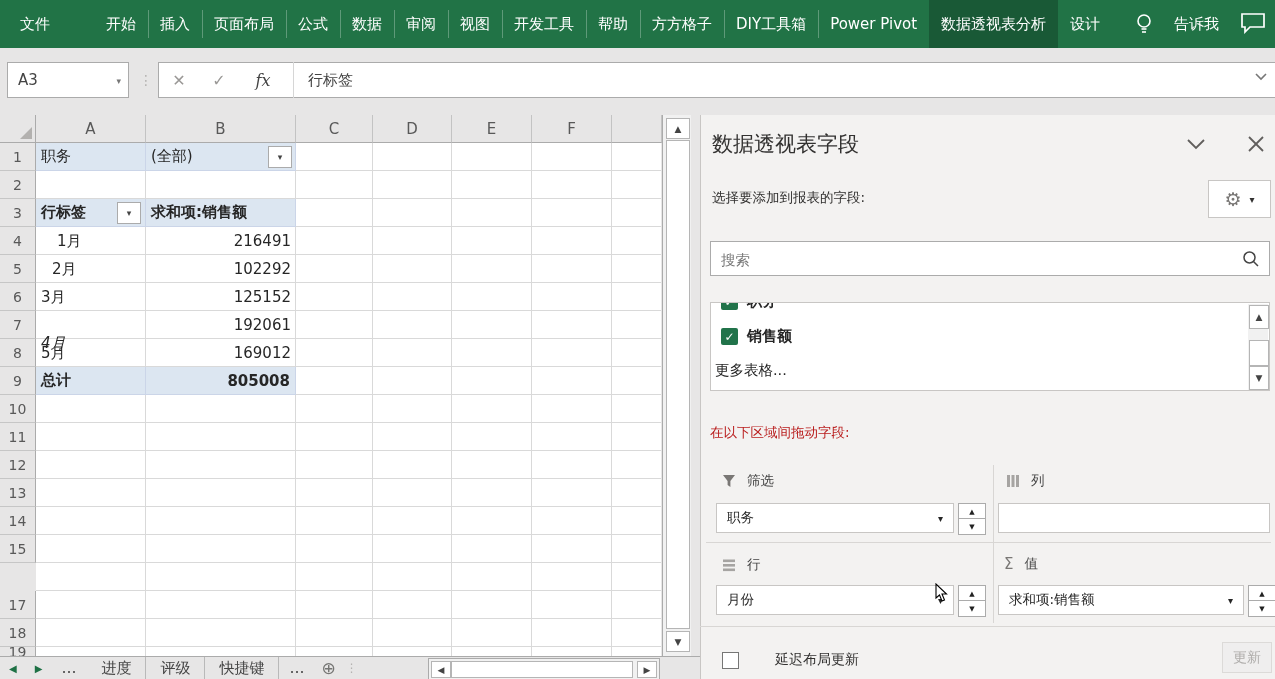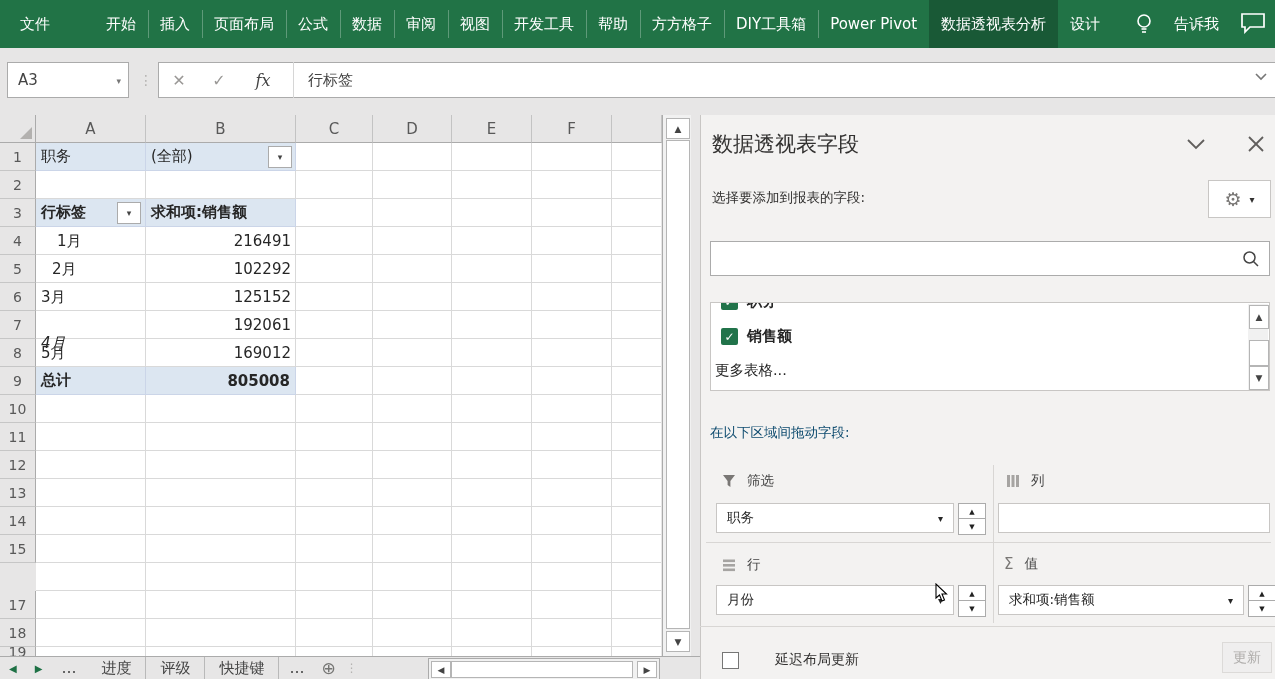--- a/index.html
+++ b/index.html
@@ -54,21 +54,21 @@
   .picon{color:#605E5C;}
   .psub{left:712px;top:189px;font-size:13.5px;color:#323130;}
   .gearbtn{left:1208px;top:180px;width:63px;height:38px;background:#fff;border:1px solid #C8C6C4;display:flex;align-items:center;justify-content:center;gap:8px;color:#797775;}
   .search{left:710px;top:241px;width:560px;height:35px;background:#fff;border:1px solid #ABABAB;}
   .search input{position:absolute;left:8px;top:4px;width:500px;height:25px;border:none;outline:none;font-size:14.5px;color:#444;background:transparent;font-family:inherit;}
   .search input::placeholder{color:#767676;}
   .fieldlist{left:710px;top:302px;width:560px;height:89px;background:#fff;border:1px solid #C8C6C4;overflow:hidden;}
   .fitem{position:absolute;left:10px;display:flex;align-items:center;gap:9px;font-size:15px;color:#262626;font-weight:bold;}
   .chk{width:17px;height:17px;background:#21734A;color:#fff;font-size:12px;display:flex;align-items:center;justify-content:center;border-radius:2px;}
   .listsb{position:absolute;right:1px;top:1px;width:20px;height:86px;background:#F1F1F1;}
-  .draghint{left:710px;top:424px;font-size:13.5px;color:#0c4a6e;}
+  .draghint{left:710px;top:424px;font-size:13.5px;color:#b91c1c;}
   .ahdr{display:flex;align-items:center;gap:11px;font-size:13.5px;color:#444;}
   .ddfield{background:#fff;border:1px solid #C8C6C4;height:30px;display:flex;align-items:center;font-size:13.5px;color:#262626;padding:0 10px;justify-content:space-between;}
   .spin{width:26px;height:30px;}
   .spin div{position:absolute;left:0;width:26px;height:15px;background:#fff;border:1px solid #ABABAB;display:flex;align-items:center;justify-content:center;font-size:7px;color:#222;}
   .pdivh{background:#D8D6D4;height:1px;}
   .pdivv{background:#D8D6D4;width:1px;}
   .defer{display:flex;align-items:center;gap:10px;font-size:14px;color:#323130;}
   .defer .box{width:15px;height:15px;background:#fff;border:1px solid #767675;}
   .updatebtn{left:1222px;top:642px;width:50px;height:31px;background:#EFEEEE;border:1px solid #DCDAD8;color:#AFADAB;font-size:14px;display:flex;align-items:center;justify-content:center;}
   svg{display:block;}
@@ -223,20 +223,21 @@
         <line x1="16" y1="2" x2="2" y2="16" stroke="#605E5C" stroke-width="1.8"></line>
       </svg>
   </div>
   <div class="abs psub">选择要添加到报表的字段:</div>
   <div class="abs gearbtn">
     <span style="font-size:19px;">⚙</span>
     <span style="font-size:10px;color:#323130;">▾</span>
   </div>
 
   <div class="abs search">
+    <input type="text" placeholder="搜索" style="">
     <span style="position:absolute;right:9px;top:8px;">
       <svg width="18" height="18" viewBox="0 0 18 18">
           <circle cx="7.5" cy="7.5" r="5.5" fill="none" stroke="#454545" stroke-width="1.5"></circle>
           <line x1="11.5" y1="11.5" x2="16" y2="16" stroke="#454545" stroke-width="1.5"></line>
         </svg>
     </span>
   </div>
 
   <div class="abs fieldlist">
     <div class="fitem" style="top:-11px;">

